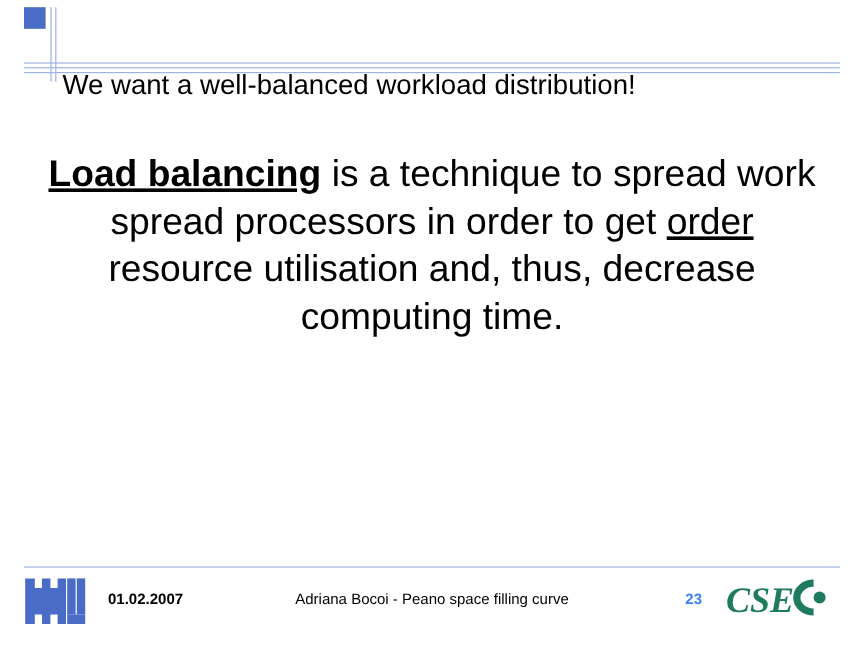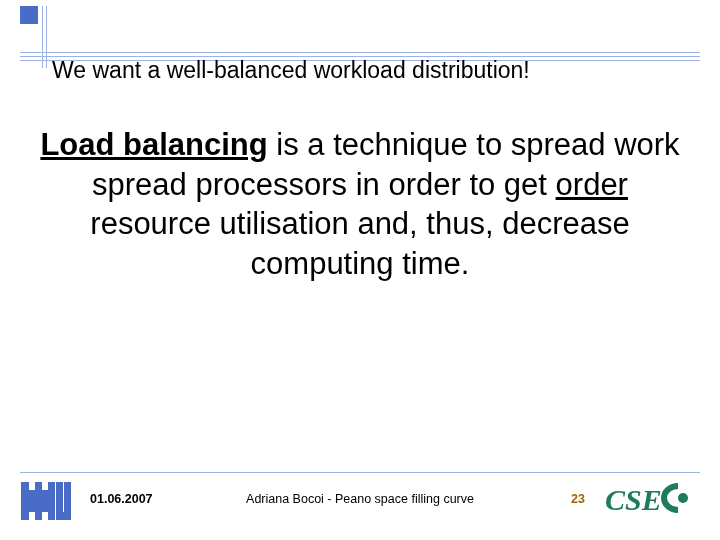--- a/index.html
+++ b/index.html
@@ -130,21 +130,21 @@
     text-align: center;
     font-size: 12.5px;
     color: #000;
     font-weight: normal;
   }
   .footer-pagenum {
     position: absolute;
     right: 115px;
     top: 22px;
     font-size: 12.5px;
-    color: #a16207;
+    color: #3b82f6;
     font-weight: bold;
   }
   .tum-logo {
     position: absolute;
     left: 0;
     top: 10px;
     width: 52px;
     height: 40px;
   }
   .cse-logo {
@@ -177,21 +177,21 @@
   <div class="footer">
     <div class="footer-line"></div>
 
     <svg class="tum-logo" viewBox="0 0 52 40">
       <path d="M1 2 h8 v30 h6 v-30 h7 v30 h6 v-30 h7 v38 h-7 v-30 h-6 v30 h-7 v-30 h-6 v30 h-8 z" fill="#4a6bc6"></path>
       <rect x="36" y="2" width="7" height="30" fill="#4a6bc6"></rect>
       <rect x="36" y="32" width="15" height="8" fill="#4a6bc6"></rect>
       <rect x="44" y="2" width="7" height="30" fill="#4a6bc6"></rect>
     </svg>
 
-    <div class="footer-date">01.06.2007</div>
+    <div class="footer-date">01.02.2007</div>
     <div class="footer-author">Adriana Bocoi - Peano space filling curve</div>
     <div class="footer-pagenum">23</div>
 
     <svg class="cse-logo" viewBox="0 0 95 45">
       <text x="0" y="34" font-family="Verdana" font-size="30" font-weight="bold" font-style="italic" fill="#1f7b5f">CSE</text>
       <path d="M73 10 A14 12 0 1 0 73 34" stroke="#1f7b5f" stroke-width="6" fill="none"></path>
       <circle cx="78" cy="22" r="5" fill="#1f7b5f"></circle>
     </svg>
   </div>
 

